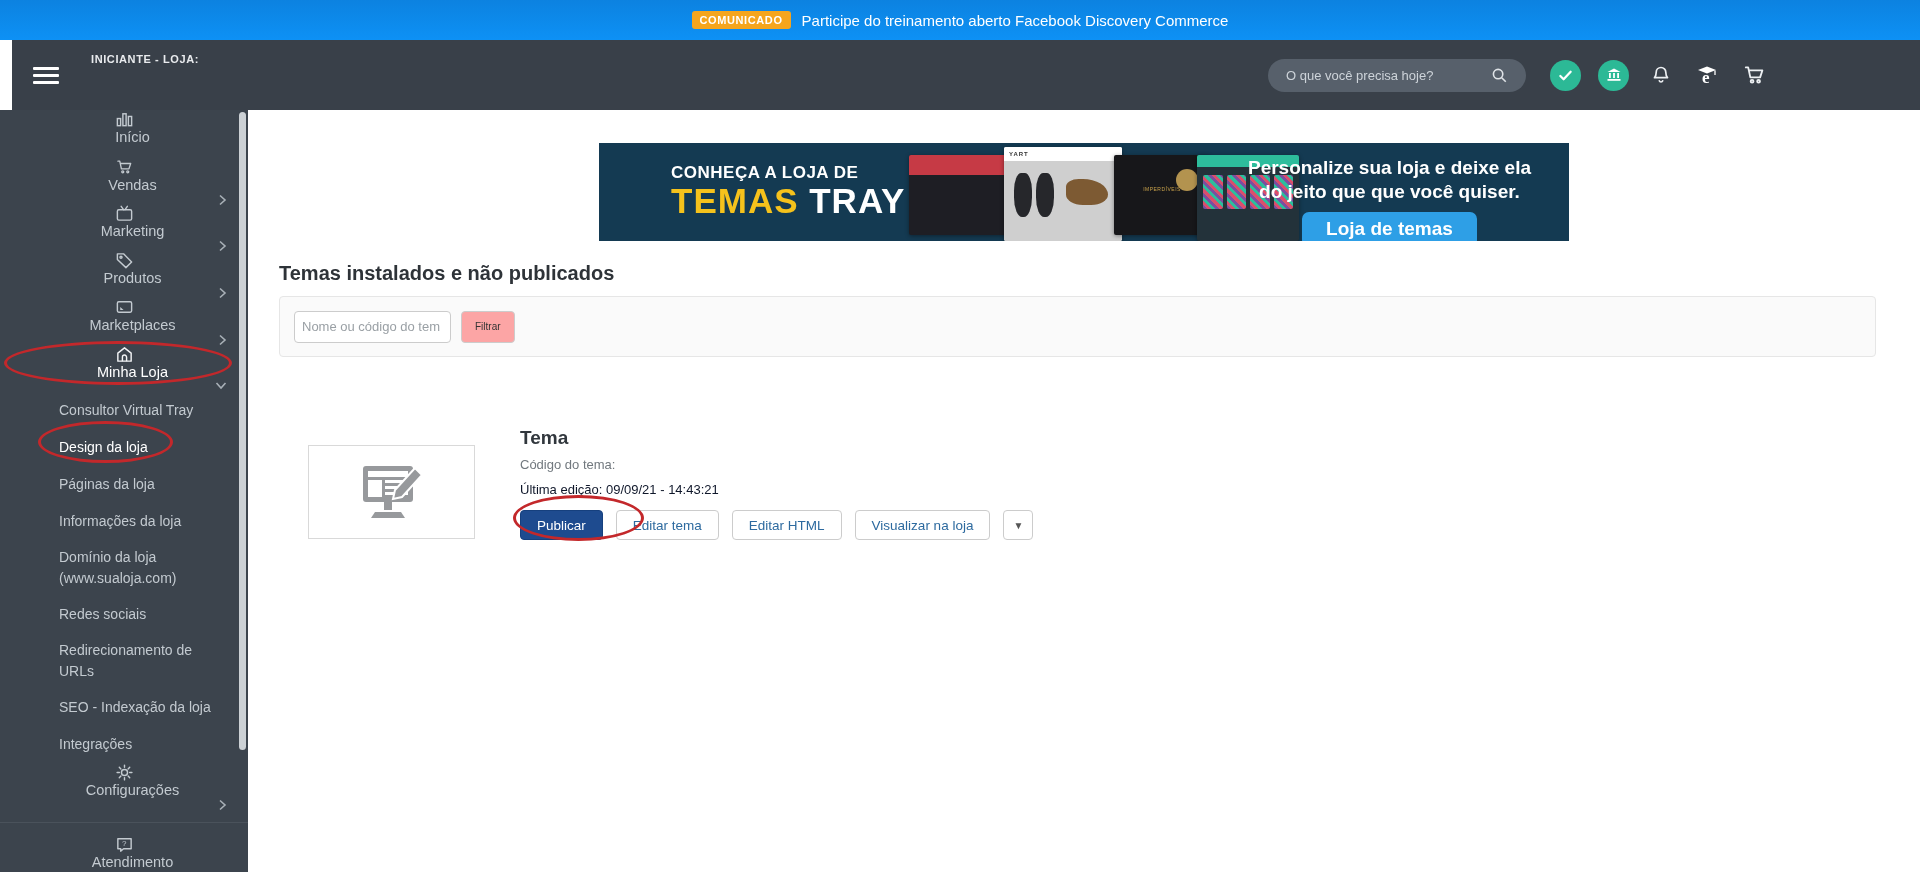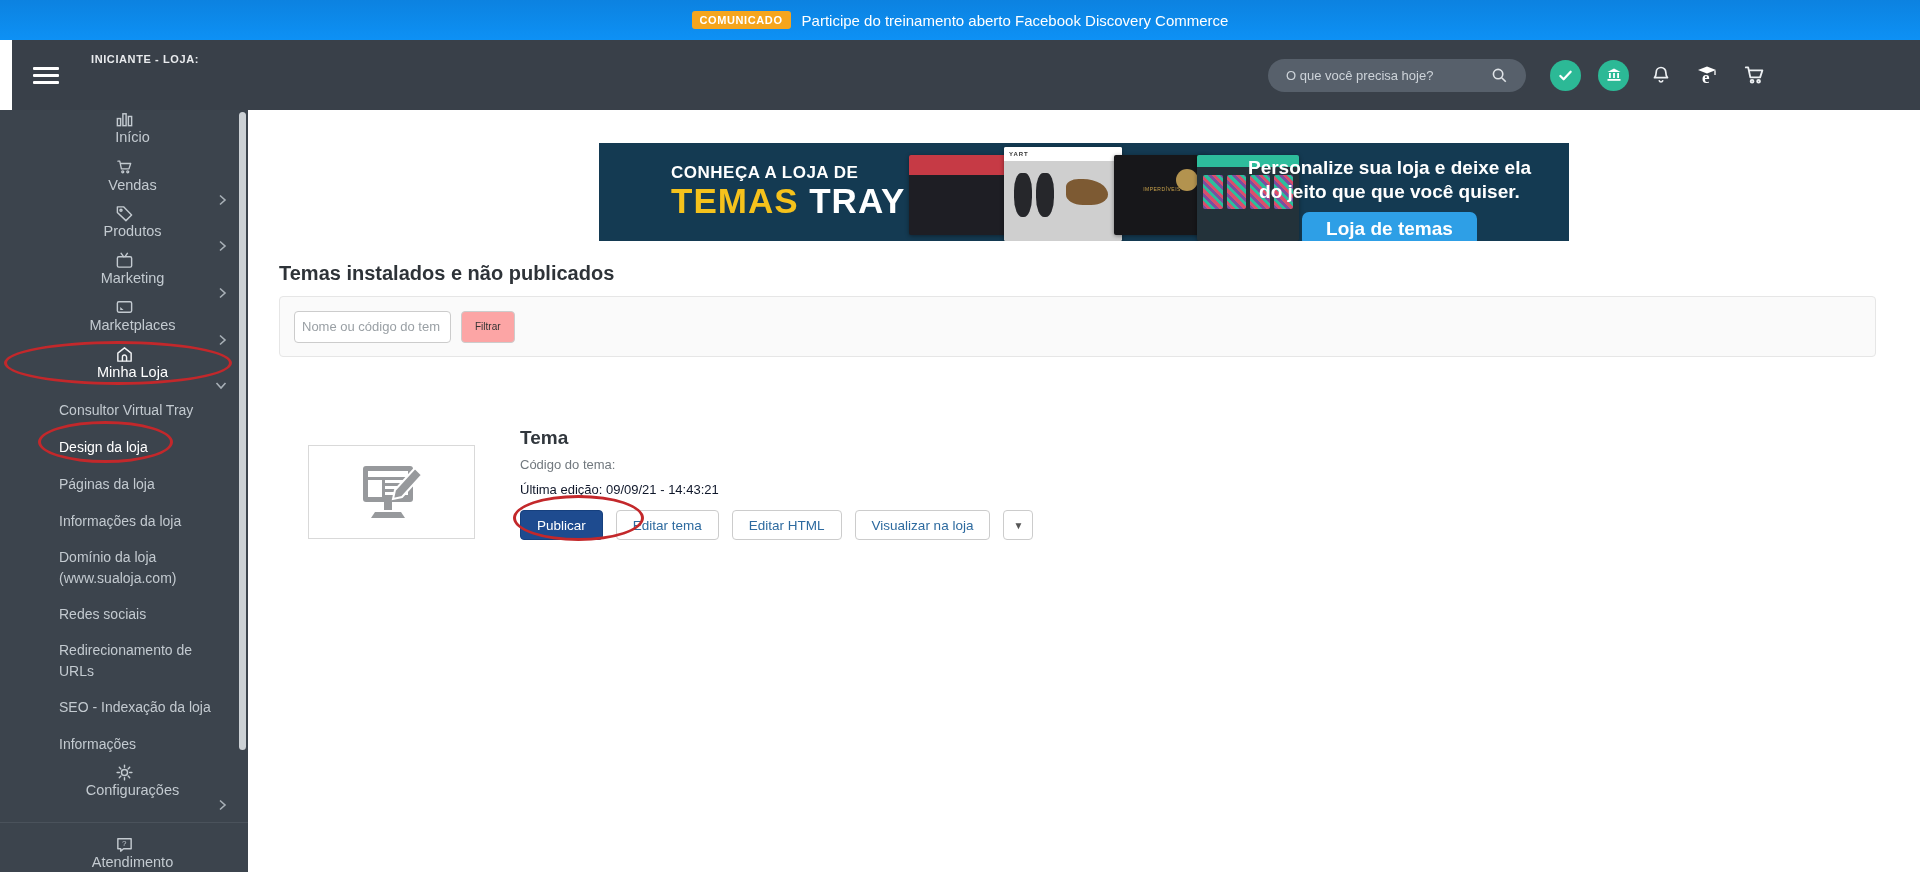--- a/index.html
+++ b/index.html
@@ -208,42 +208,42 @@
     <span class="lbl">Vendas</span>
     <span class="chev">
       <svg width="11" height="14" viewBox="0 0 11 14" fill="none" stroke="currentColor" stroke-width="1.6">
           <polyline points="3,2.5 8,7 3,11.5"></polyline>
         </svg>
     </span>
   </div>
 
   <div class="side-item">
     <span class="ic">
-      <svg width="19" height="19" viewBox="0 0 20 20" fill="none" stroke="currentColor" stroke-width="1.5" stroke-linejoin="round">
-        <path d="M2.5 3h6.5l8.5 8.5-6 6L2.5 9z"></path>
-          <circle cx="6.3" cy="6.6" r="1.1"></circle>
-      </svg>
-    </span>
-    <span class="lbl">Produtos</span>
-    <span class="chev">
-      <svg width="11" height="14" viewBox="0 0 11 14" fill="none" stroke="currentColor" stroke-width="1.6">
-          <polyline points="3,2.5 8,7 3,11.5"></polyline>
-        </svg>
-    </span>
-  </div>
-
-  <div class="side-item">
-    <span class="ic">
       <svg width="19" height="19" viewBox="0 0 20 20" fill="none" stroke="currentColor" stroke-width="1.5" stroke-linecap="round" stroke-linejoin="round">
         <rect x="2.5" y="6" width="15" height="11" rx="1.5"></rect>
           <line x1="6.5" y1="2.5" x2="9" y2="6"></line>
           <line x1="13" y1="2.5" x2="10.5" y2="6"></line>
       </svg>
     </span>
     <span class="lbl">Marketing</span>
+    <span class="chev">
+      <svg width="11" height="14" viewBox="0 0 11 14" fill="none" stroke="currentColor" stroke-width="1.6">
+          <polyline points="3,2.5 8,7 3,11.5"></polyline>
+        </svg>
+    </span>
+  </div>
+
+  <div class="side-item">
+    <span class="ic">
+      <svg width="19" height="19" viewBox="0 0 20 20" fill="none" stroke="currentColor" stroke-width="1.5" stroke-linejoin="round">
+        <path d="M2.5 3h6.5l8.5 8.5-6 6L2.5 9z"></path>
+          <circle cx="6.3" cy="6.6" r="1.1"></circle>
+      </svg>
+    </span>
+    <span class="lbl">Produtos</span>
     <span class="chev">
       <svg width="11" height="14" viewBox="0 0 11 14" fill="none" stroke="currentColor" stroke-width="1.6">
           <polyline points="3,2.5 8,7 3,11.5"></polyline>
         </svg>
     </span>
   </div>
 
   <div class="side-item">
     <span class="ic">
       <svg width="19" height="19" viewBox="0 0 20 20" fill="none" stroke="currentColor" stroke-width="1.5" stroke-linejoin="round">
@@ -276,21 +276,21 @@
 
   <div class="submenu">
     <div class="sub-item">Consultor Virtual Tray</div>
     <div class="sub-item active">Design da loja</div>
     <div class="sub-item">Páginas da loja</div>
     <div class="sub-item">Informações da loja</div>
     <div class="sub-item" style="width:160px">Domínio da loja (www.sualoja.com)</div>
     <div class="sub-item">Redes sociais</div>
     <div class="sub-item" style="width:160px">Redirecionamento de URLs</div>
     <div class="sub-item">SEO - Indexação da loja</div>
-    <div class="sub-item">Informações</div>
+    <div class="sub-item">Integrações</div>
   </div>
 
   <div class="side-item">
     <span class="ic">
       <svg width="19" height="19" viewBox="0 0 20 20" fill="none" stroke="currentColor" stroke-width="1.5" stroke-linecap="round">
         <circle cx="10" cy="10" r="3.2"></circle>
         <line x1="10" y1="2.2" x2="10" y2="4.6"></line>
           <line x1="10" y1="15.4" x2="10" y2="17.8"></line>
         <line x1="2.2" y1="10" x2="4.6" y2="10"></line>
           <line x1="15.4" y1="10" x2="17.8" y2="10"></line>

